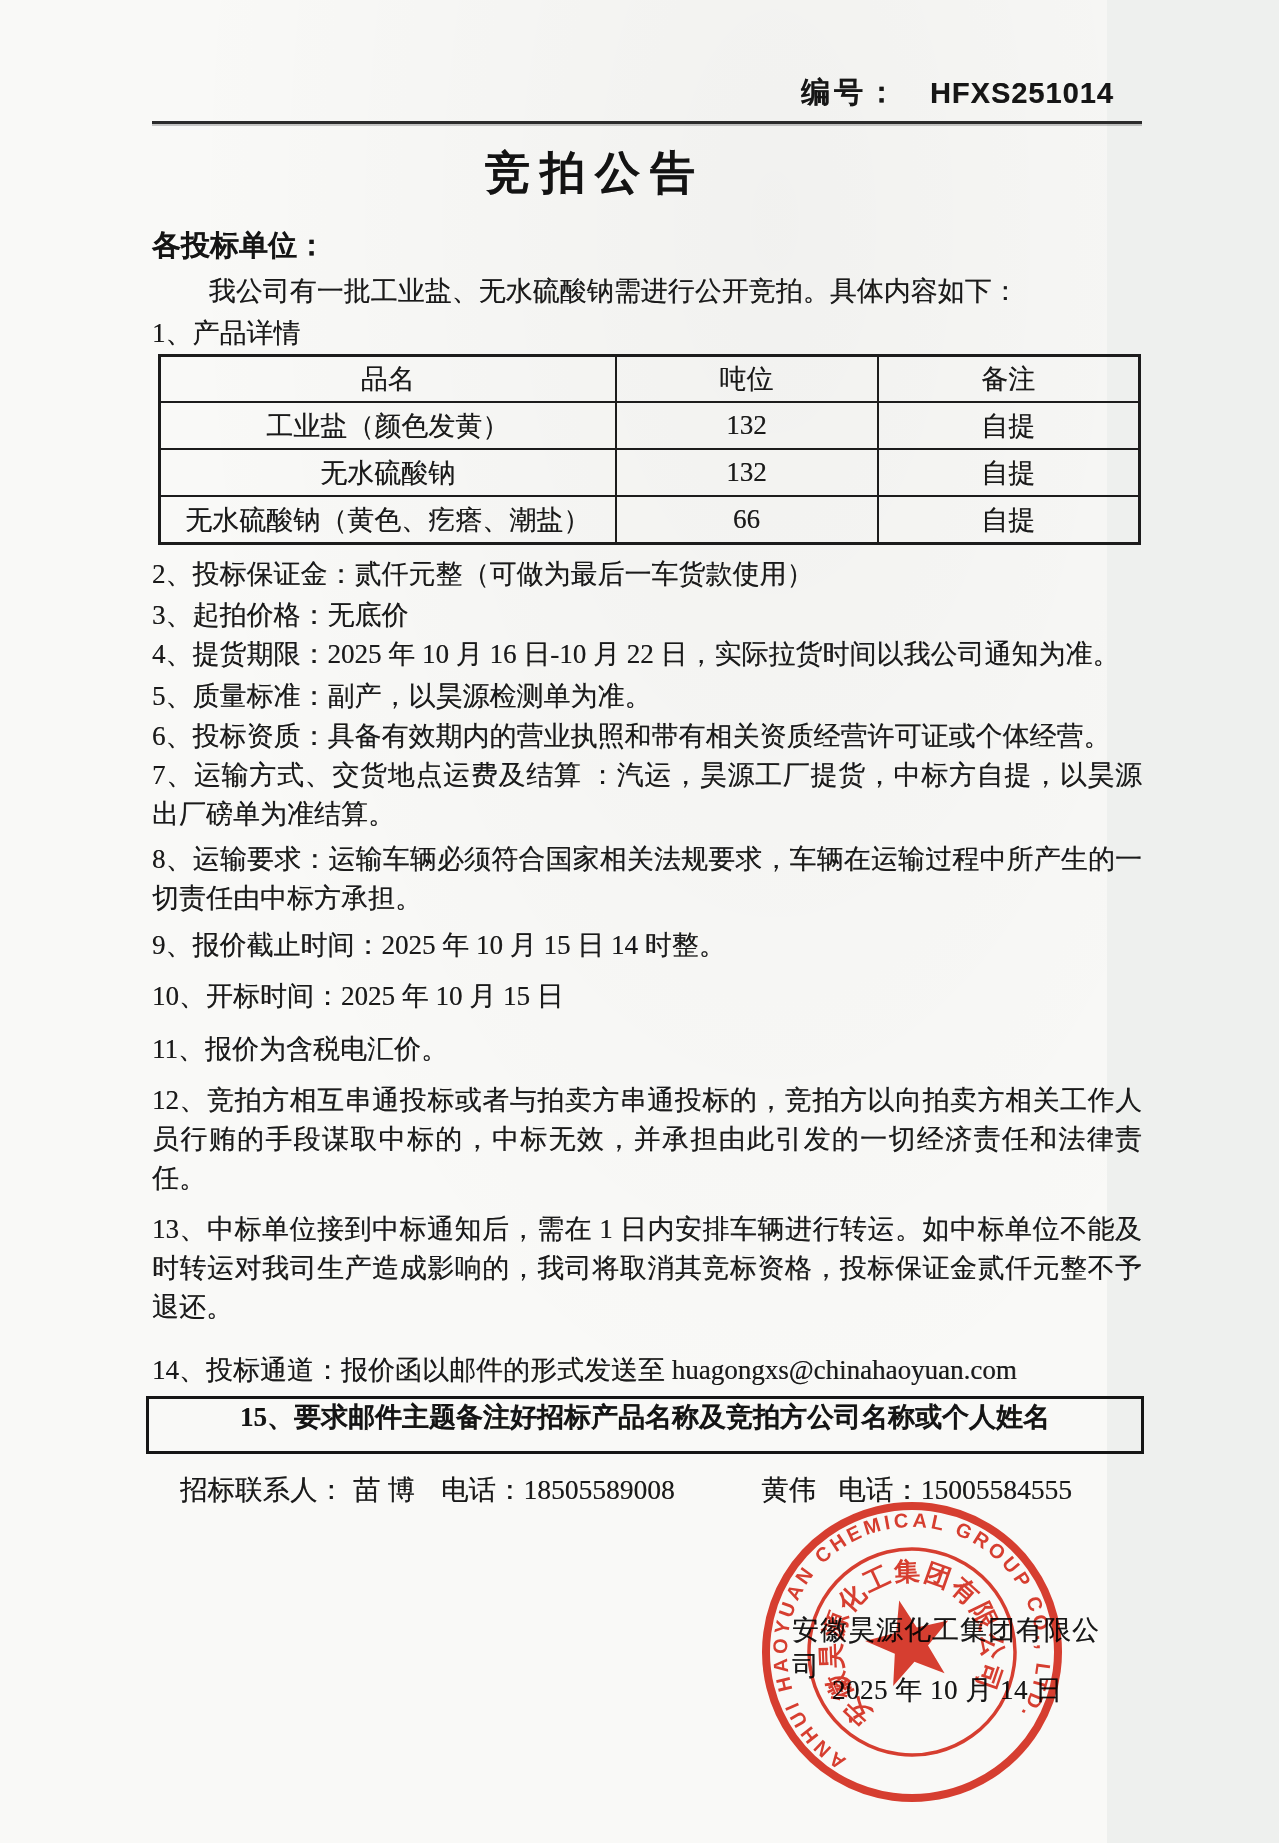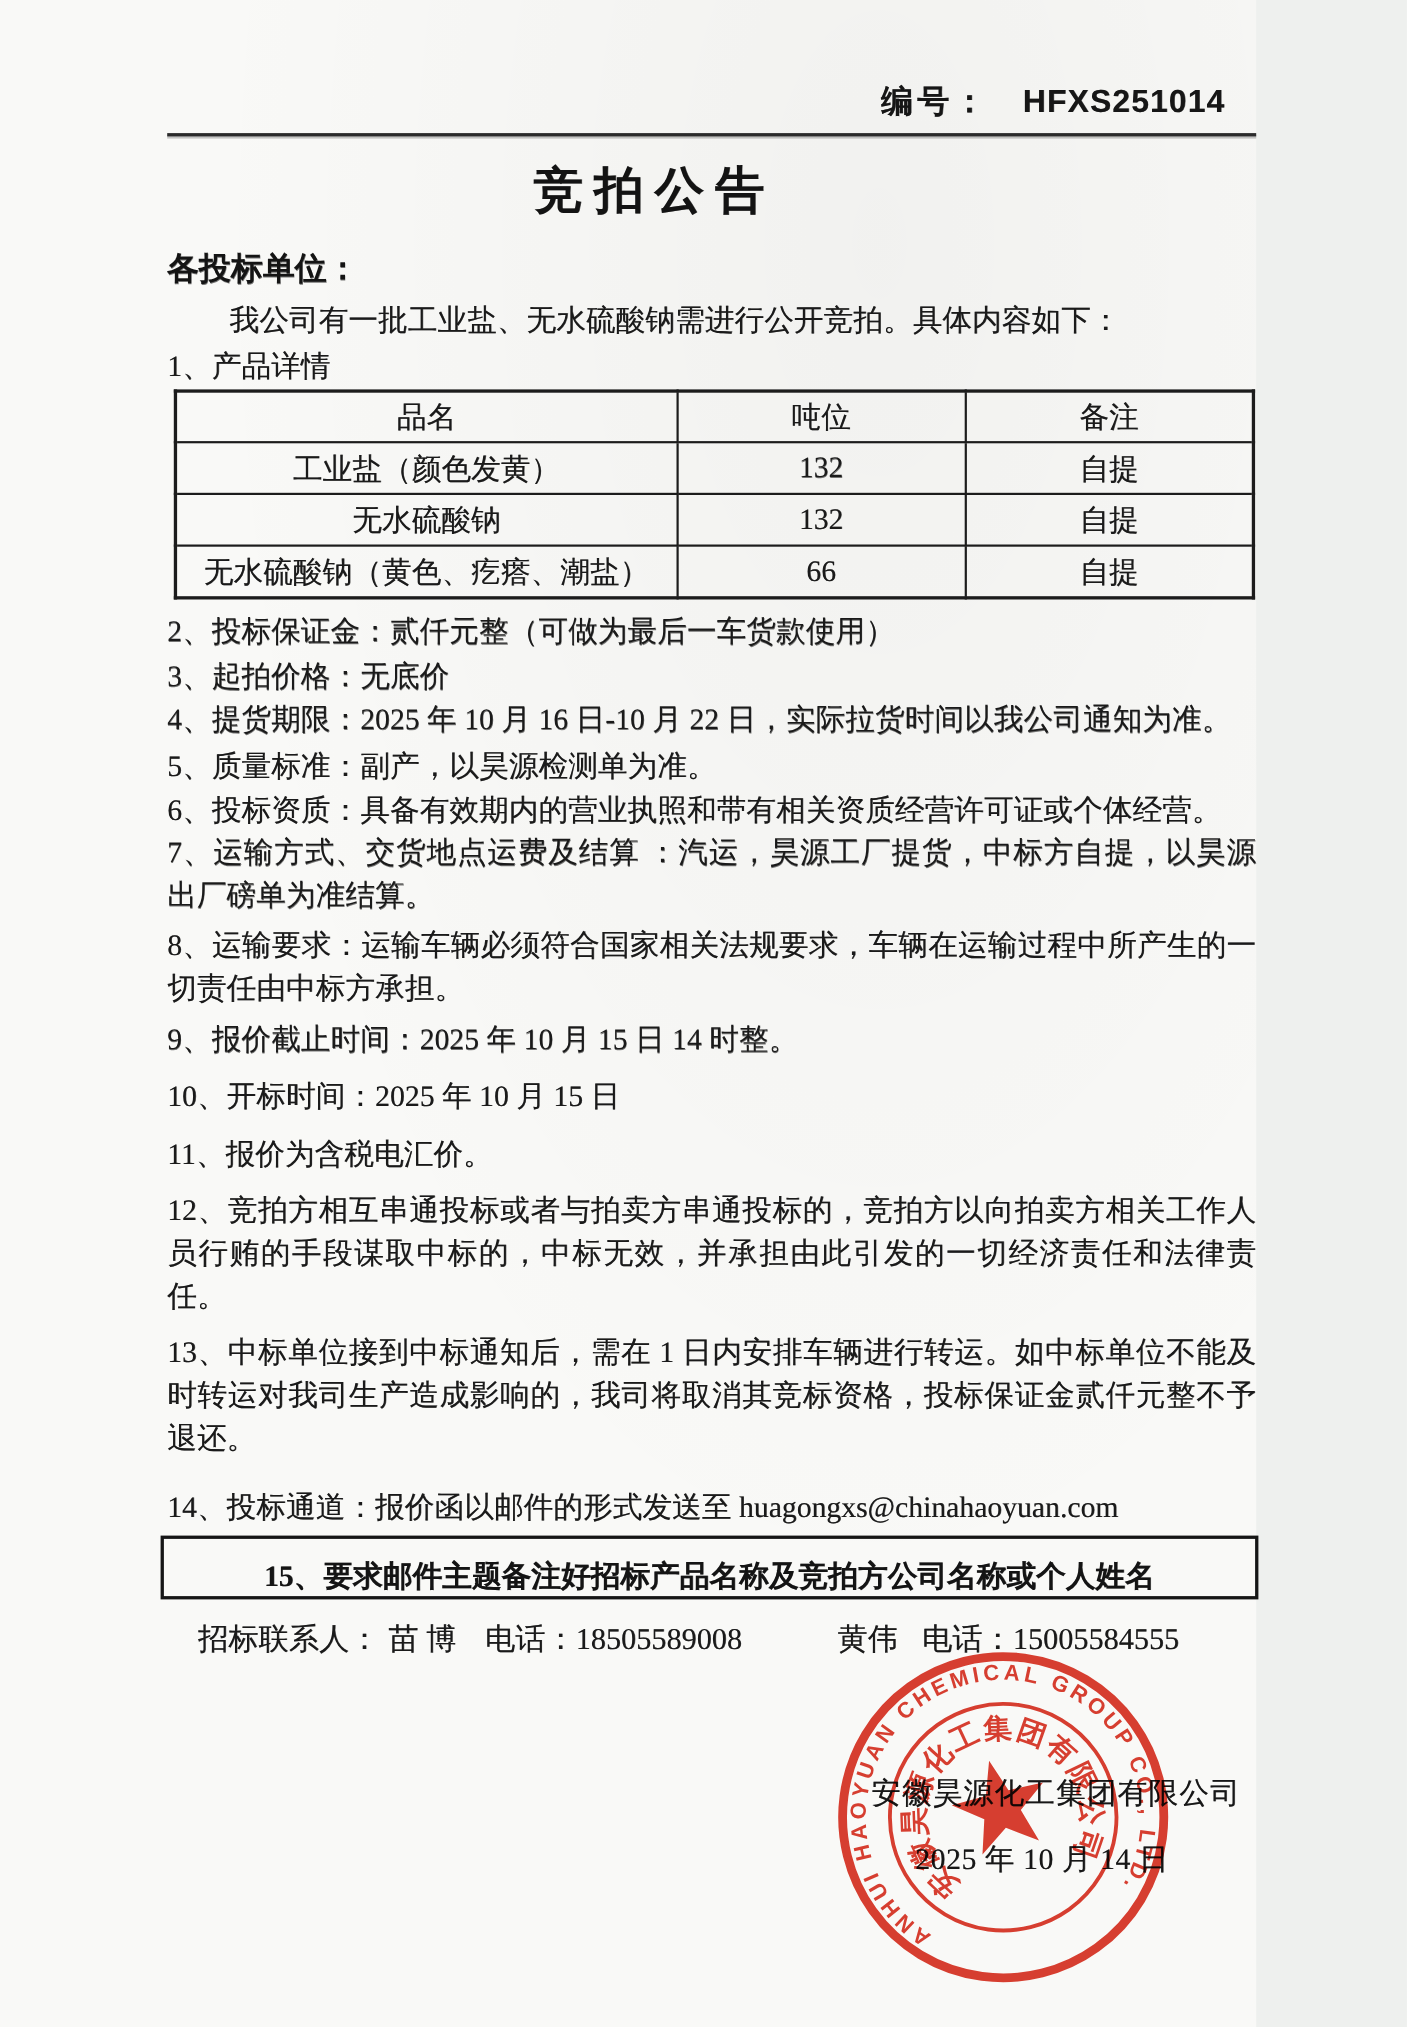--- a/index.html
+++ b/index.html
@@ -7,21 +7,20 @@
     width:1279px;height:1843px;
     background:#eef0ee;
     font-family:"Liberation Serif","DejaVu Serif",serif;
     color:#1a1a1a;
     overflow:hidden;
   }
   .page{
     position:relative;width:1107px;height:1843px;
     background:#f9f9f7;
     background-image:radial-gradient(ellipse at 70% 12%, rgba(0,0,0,0.03), transparent 55%);
-    padding-left:35px;
   }
   .content{
     position:absolute;left:152px;top:0;width:990px;
   }
   .txt{ text-shadow:0.35px 0.2px 0.3px rgba(10,10,10,0.55); }
 
   .ref-row{
     margin-top:74px;height:38px;
     display:flex;justify-content:flex-end;align-items:center;
     padding-right:28px;
@@ -62,21 +61,21 @@
   .item{font-size:27px;line-height:39px;text-align:justify;}
   .g2{margin-top:10px;} .g3{margin-top:2px;} .g4{margin-top:0;}
   .g5{margin-top:3px;} .g6{margin-top:1px;} .g7{margin-top:0;}
   .g8{margin-top:6px;} .g9{margin-top:8px;} .g10{margin-top:12px;}
   .g11{margin-top:14px;} .g12{margin-top:12px;} .g13{margin-top:12px;}
   .g14{margin-top:24px;font-family:Liberation Serif, serif;}
 
   .box15{
     margin-top:6px;margin-left:-6px;width:992px;
     border:3px solid #161616;height:52px;
-    display:flex;align-items:flex-end;justify-content:center;
+    display:flex;align-items:flex-start;justify-content:center;
     font-size:27px;font-weight:bold;color:#141414;
     background:transparent;
   }
 
   .contact{
     margin-top:18px;display:flex;align-items:center;
     font-size:27.5px;padding:0 70px 0 28px;
   }
   .contact .sp-s{margin-left:8px;}
   .contact .sp-m{margin-left:26px;}

